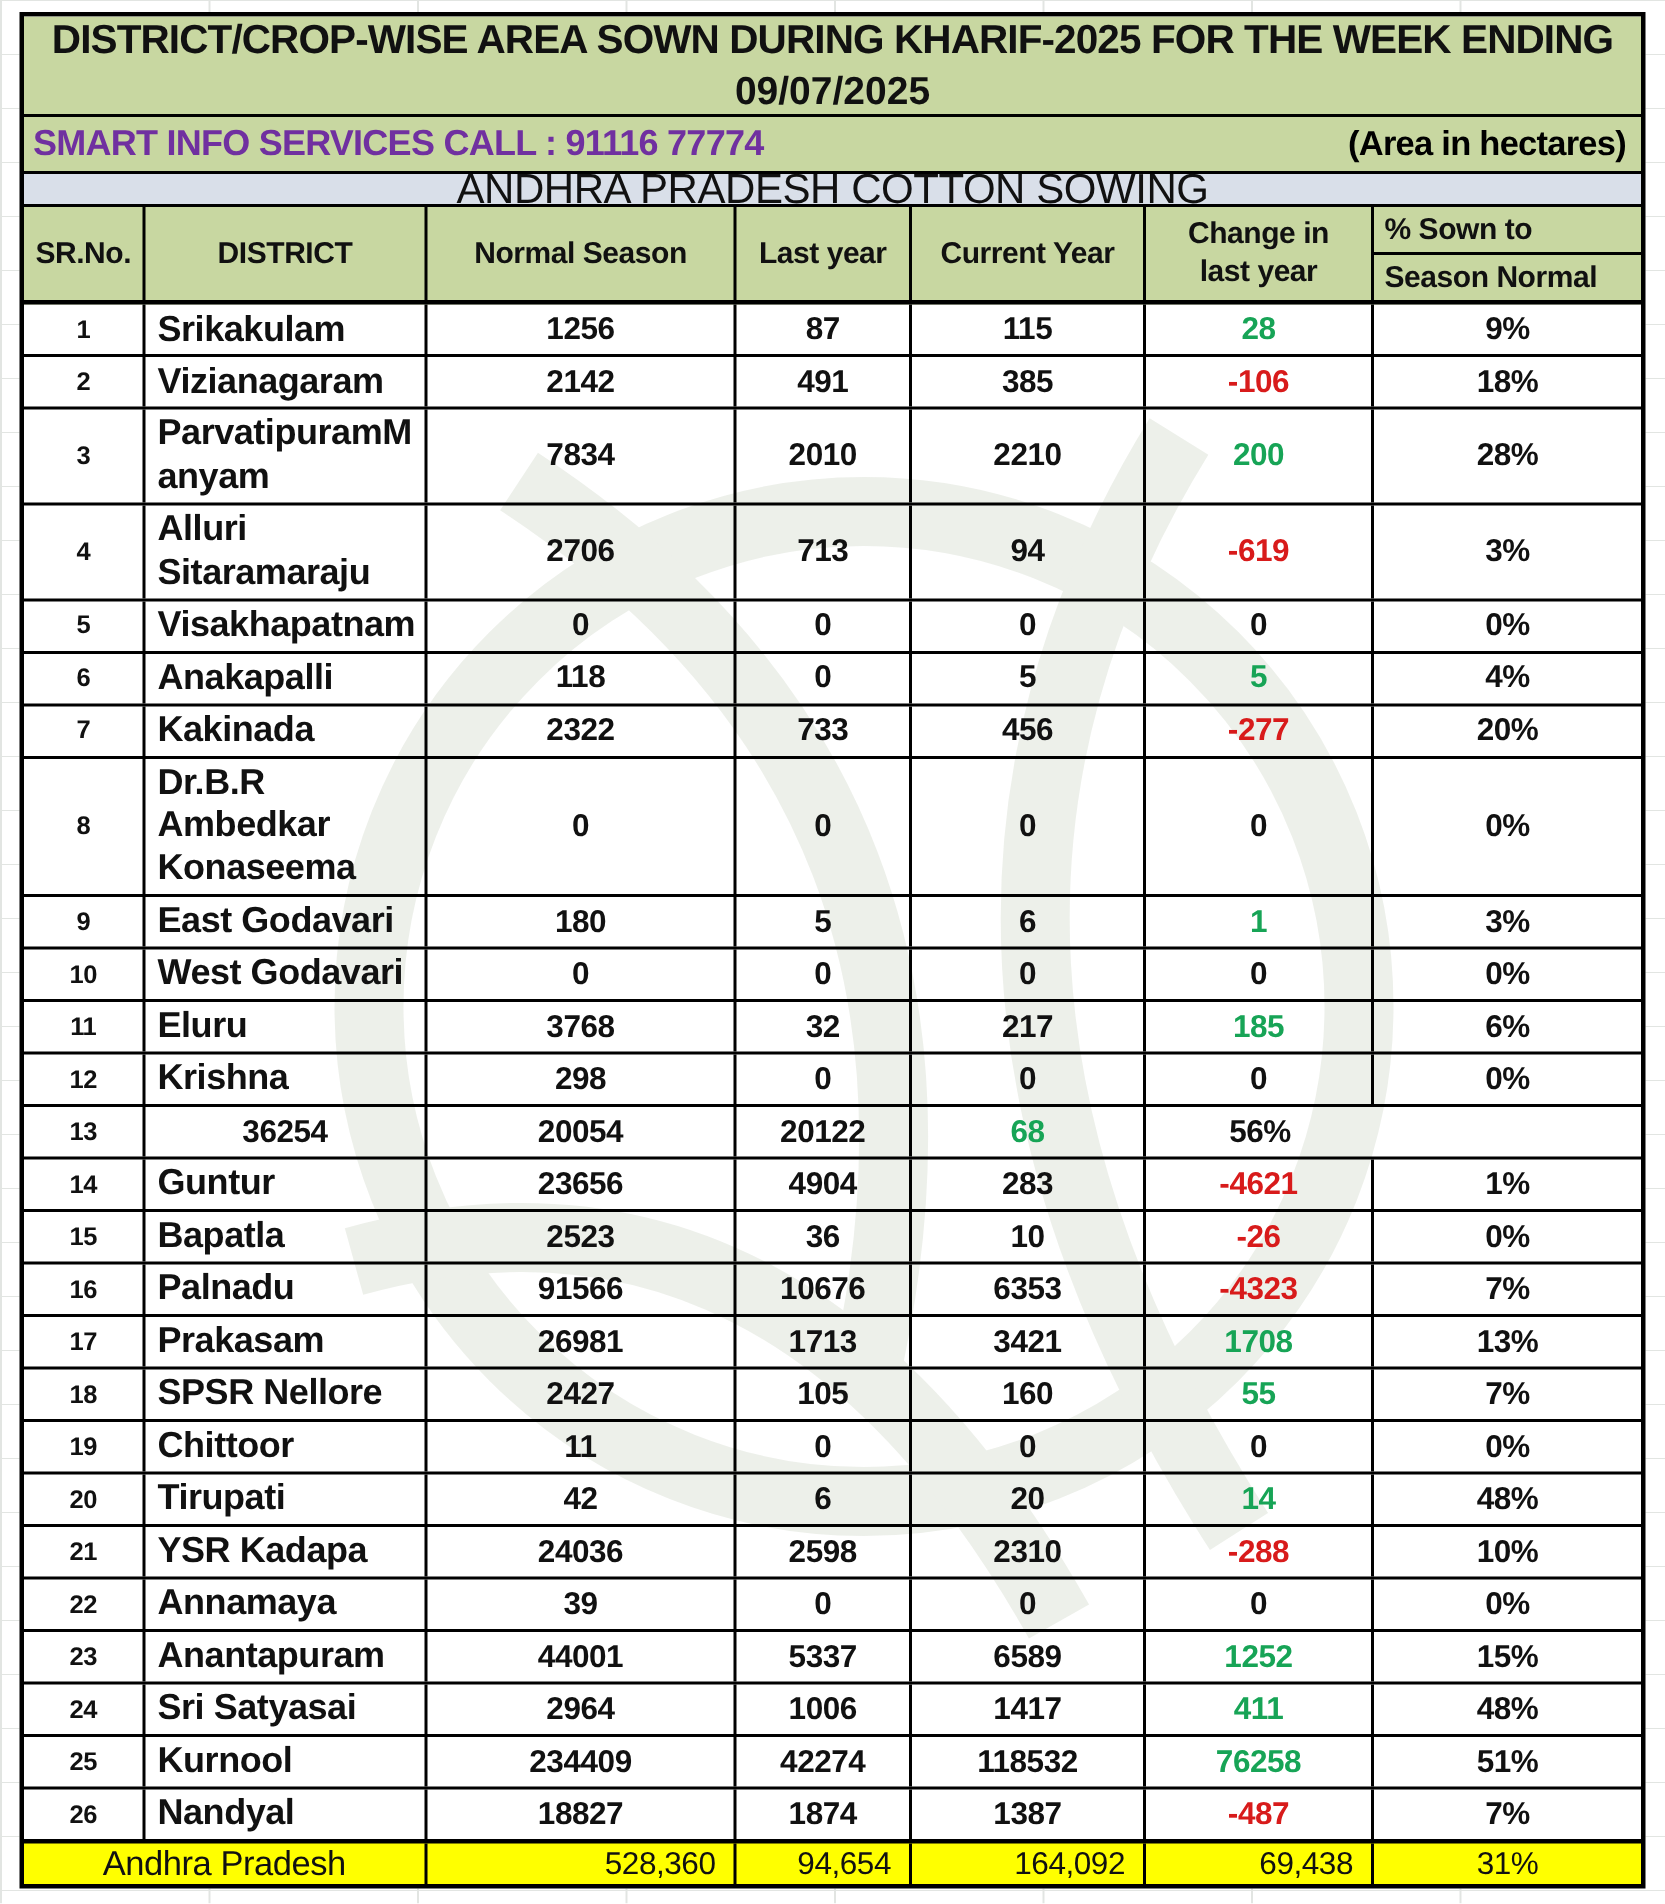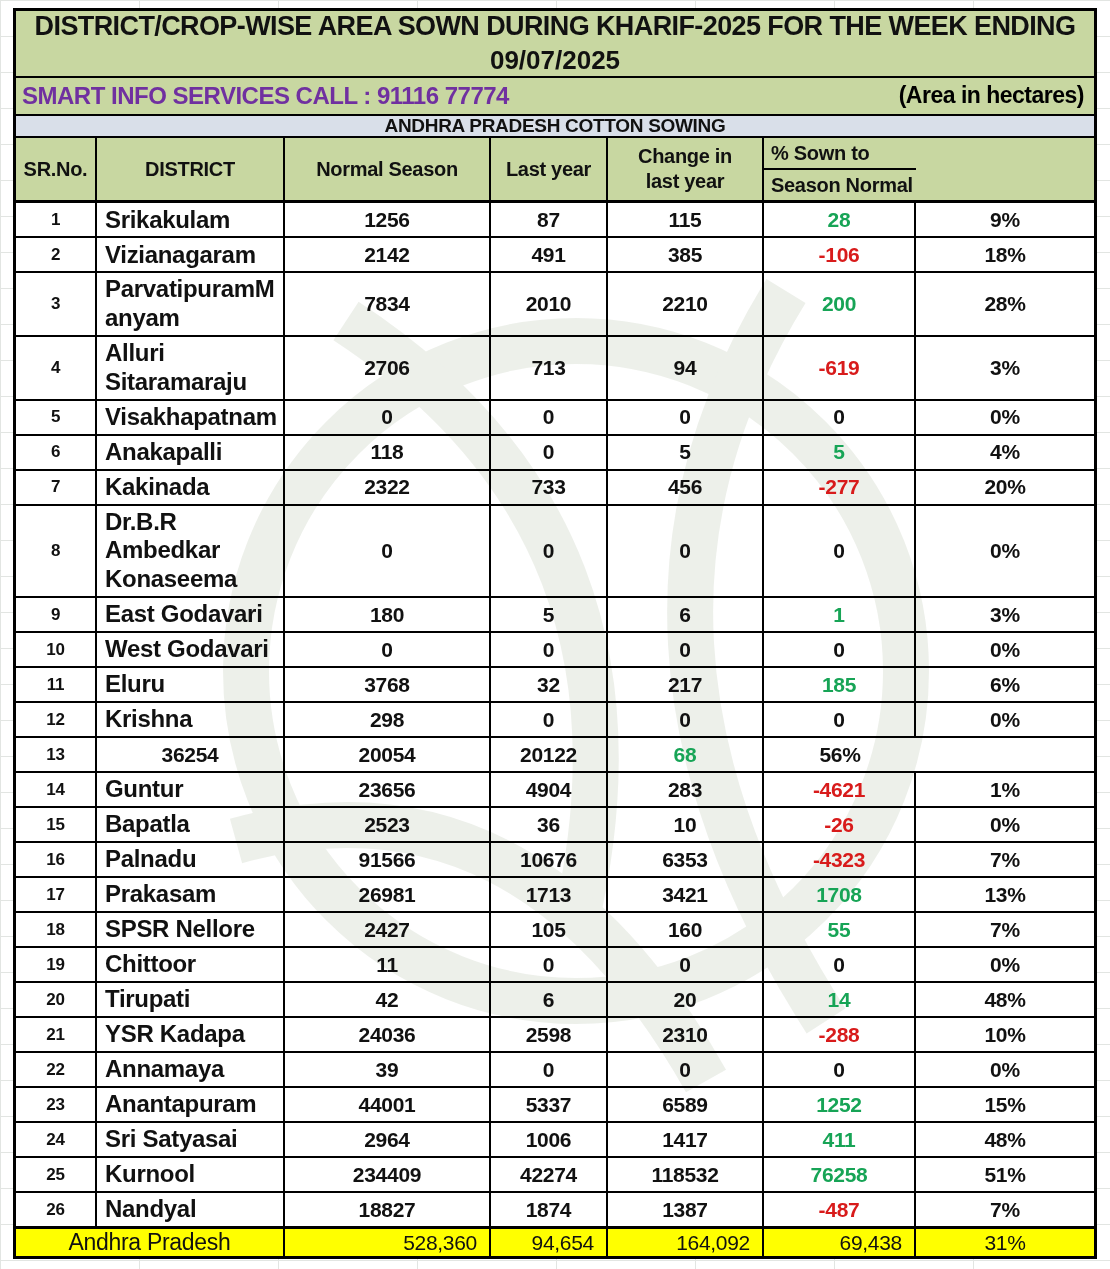--- a/index.html
+++ b/index.html
@@ -61,21 +61,21 @@
     gap:20px;
   }
   .promo{color:var(--purple); font-size:24px; font-weight:bold; letter-spacing:-0.5px;}
   .area-note{color:#000; font-size:23px; font-weight:bold; letter-spacing:-0.5px;}
 
   .band{
     background:var(--band);
     border-bottom:2px solid var(--border);
     height:22px;
     display:flex; align-items:center; justify-content:center;
-    font-size:19px; font-weight:bold; letter-spacing:-0.3px;
+    font-size:28px; font-weight:normal; letter-spacing:-0.3px;
   }
 
   .cols{grid-template-columns:81px 188px 206px 117px 156px 152px 1fr;}
 
   .grid-head{
     display:grid;
     background:var(--green);
     border-bottom:3px solid var(--border);
     height:90px;
   }
@@ -158,20 +158,21 @@
       <span class="area-note">(Area in hectares)</span>
     </div>
 
     <div class="band">ANDHRA PRADESH COTTON SOWING</div>
 
     <div class="grid-head cols">
       <div class="hcell">SR.No.</div>
       <div class="hcell">DISTRICT</div>
       <div class="hcell">Normal Season</div>
       <div class="hcell">Last year</div>
+      <div class="hcell">Current Year</div>
       <div class="hcell">
         <span>
           <span>Change in</span><br>
           <span>last year</span>
         </span>
       </div>
       <div class="hcell sown">
         <div class="sown-top">% Sown to</div>
         <div class="sown-bottom">Season Normal</div>
       </div>

